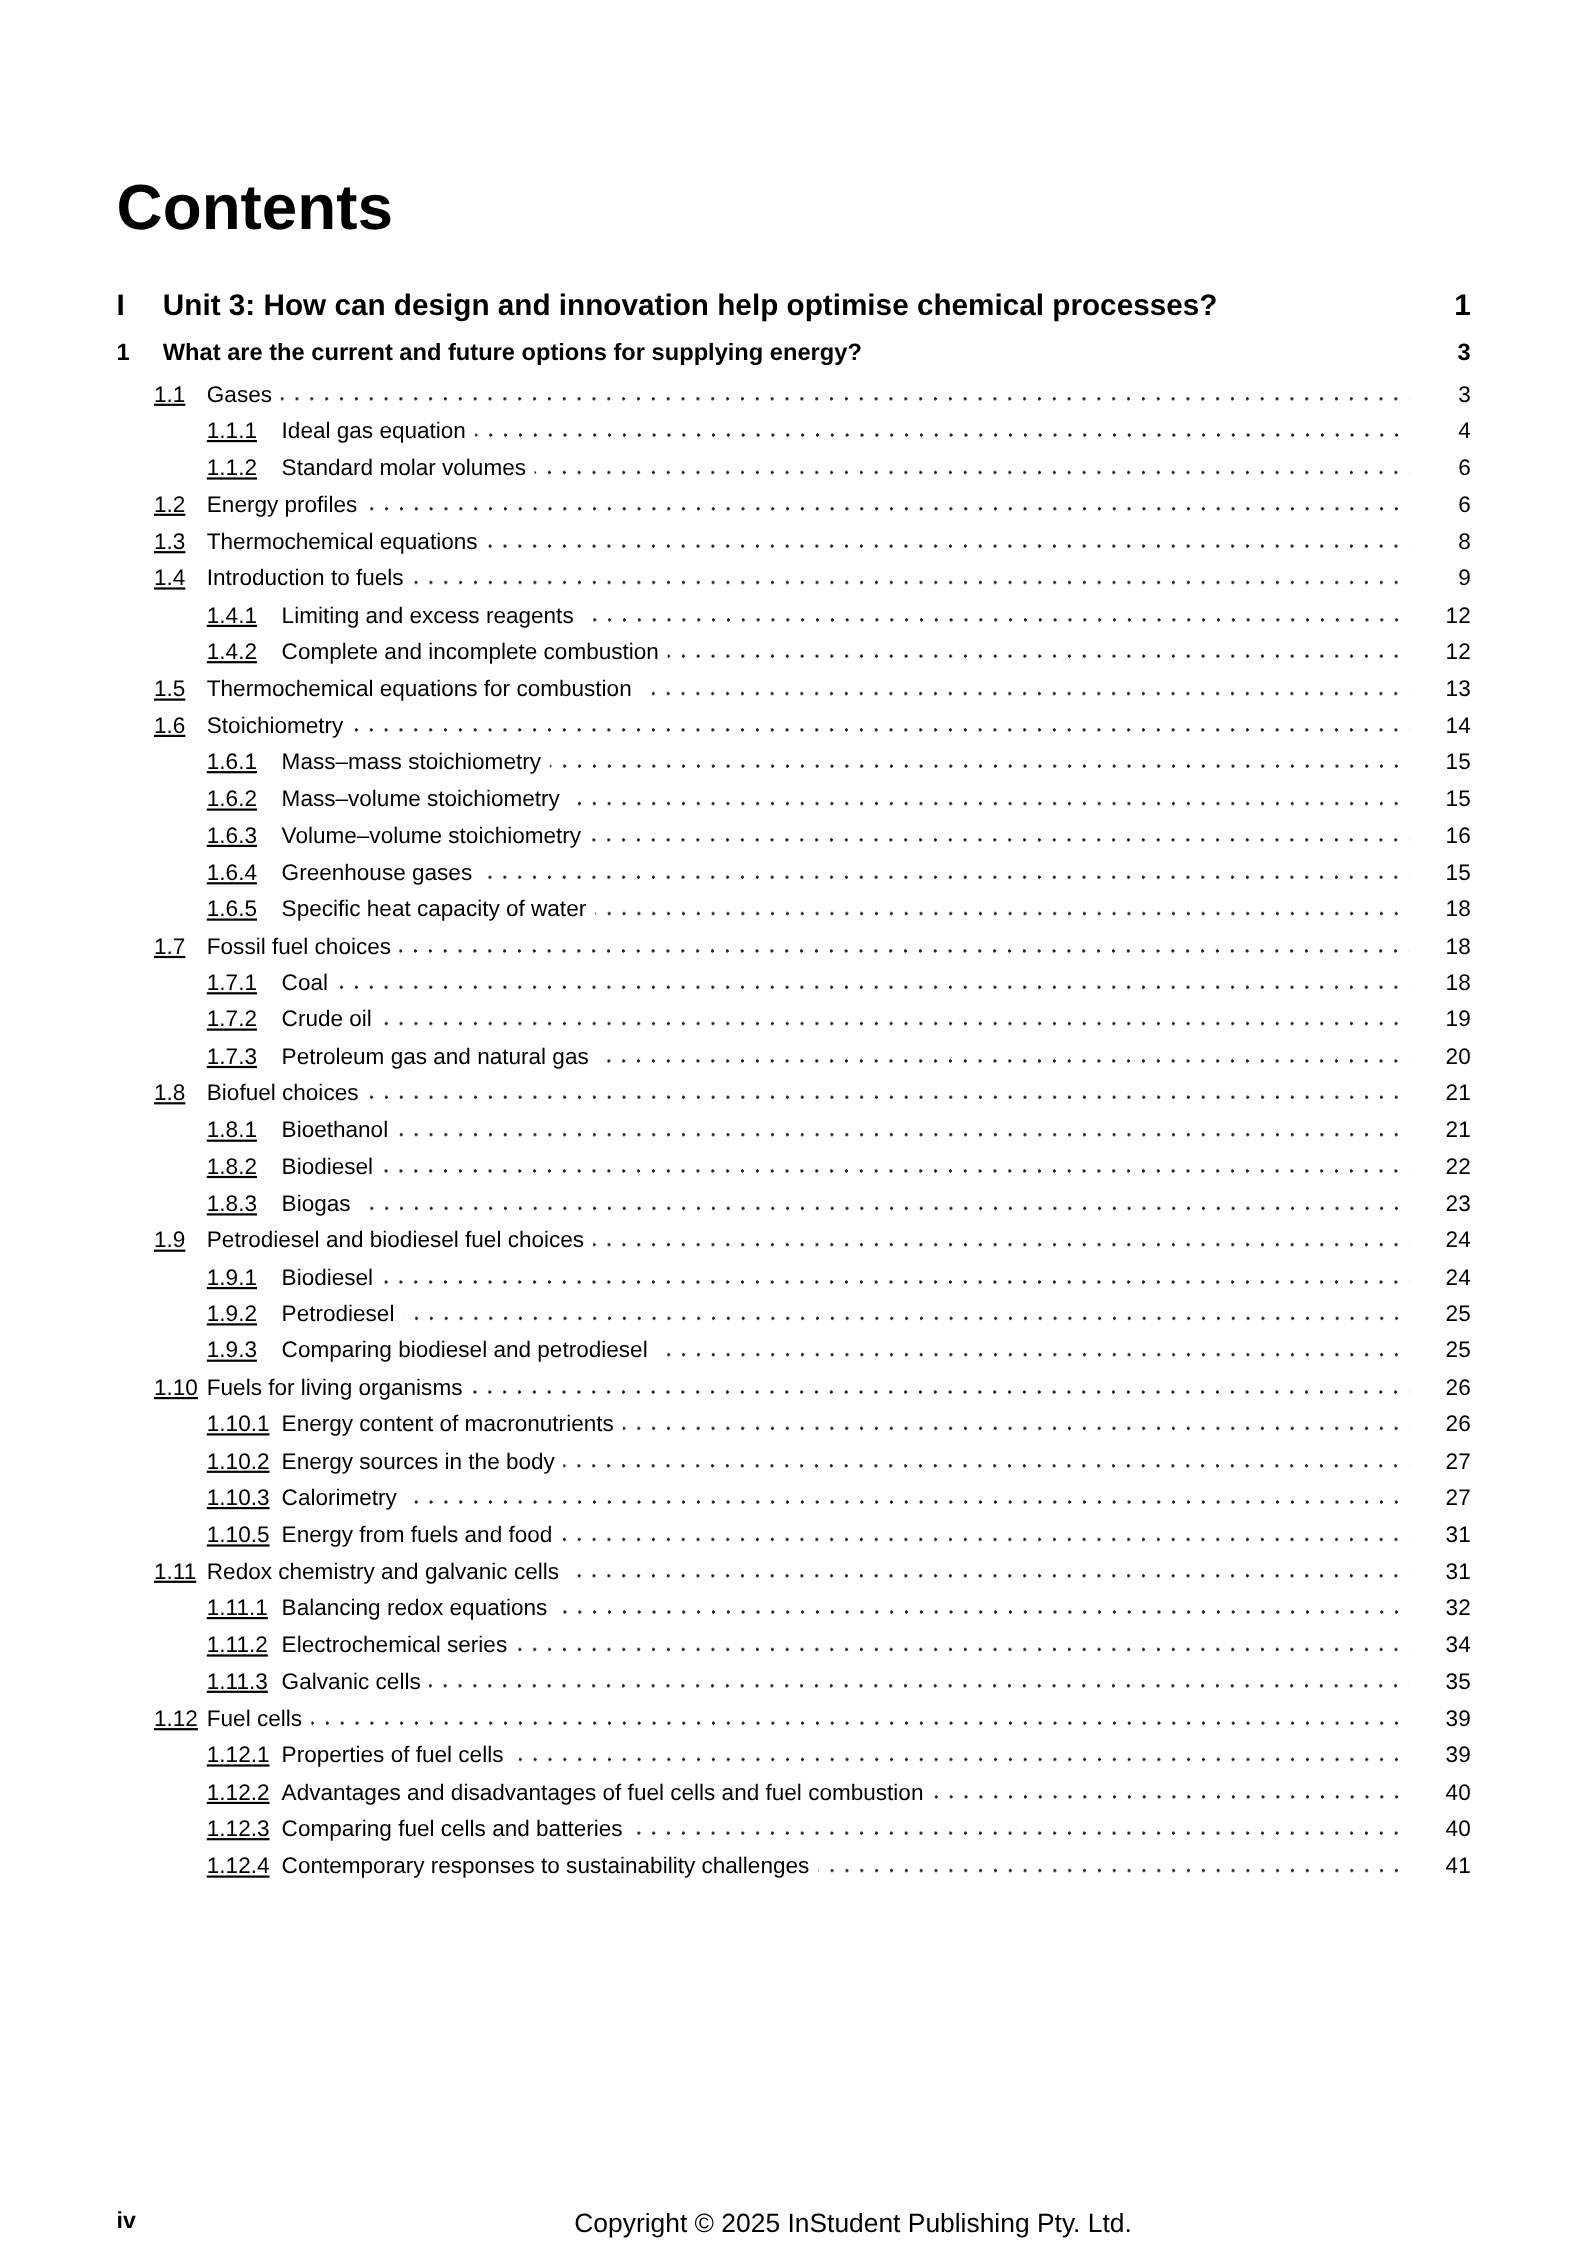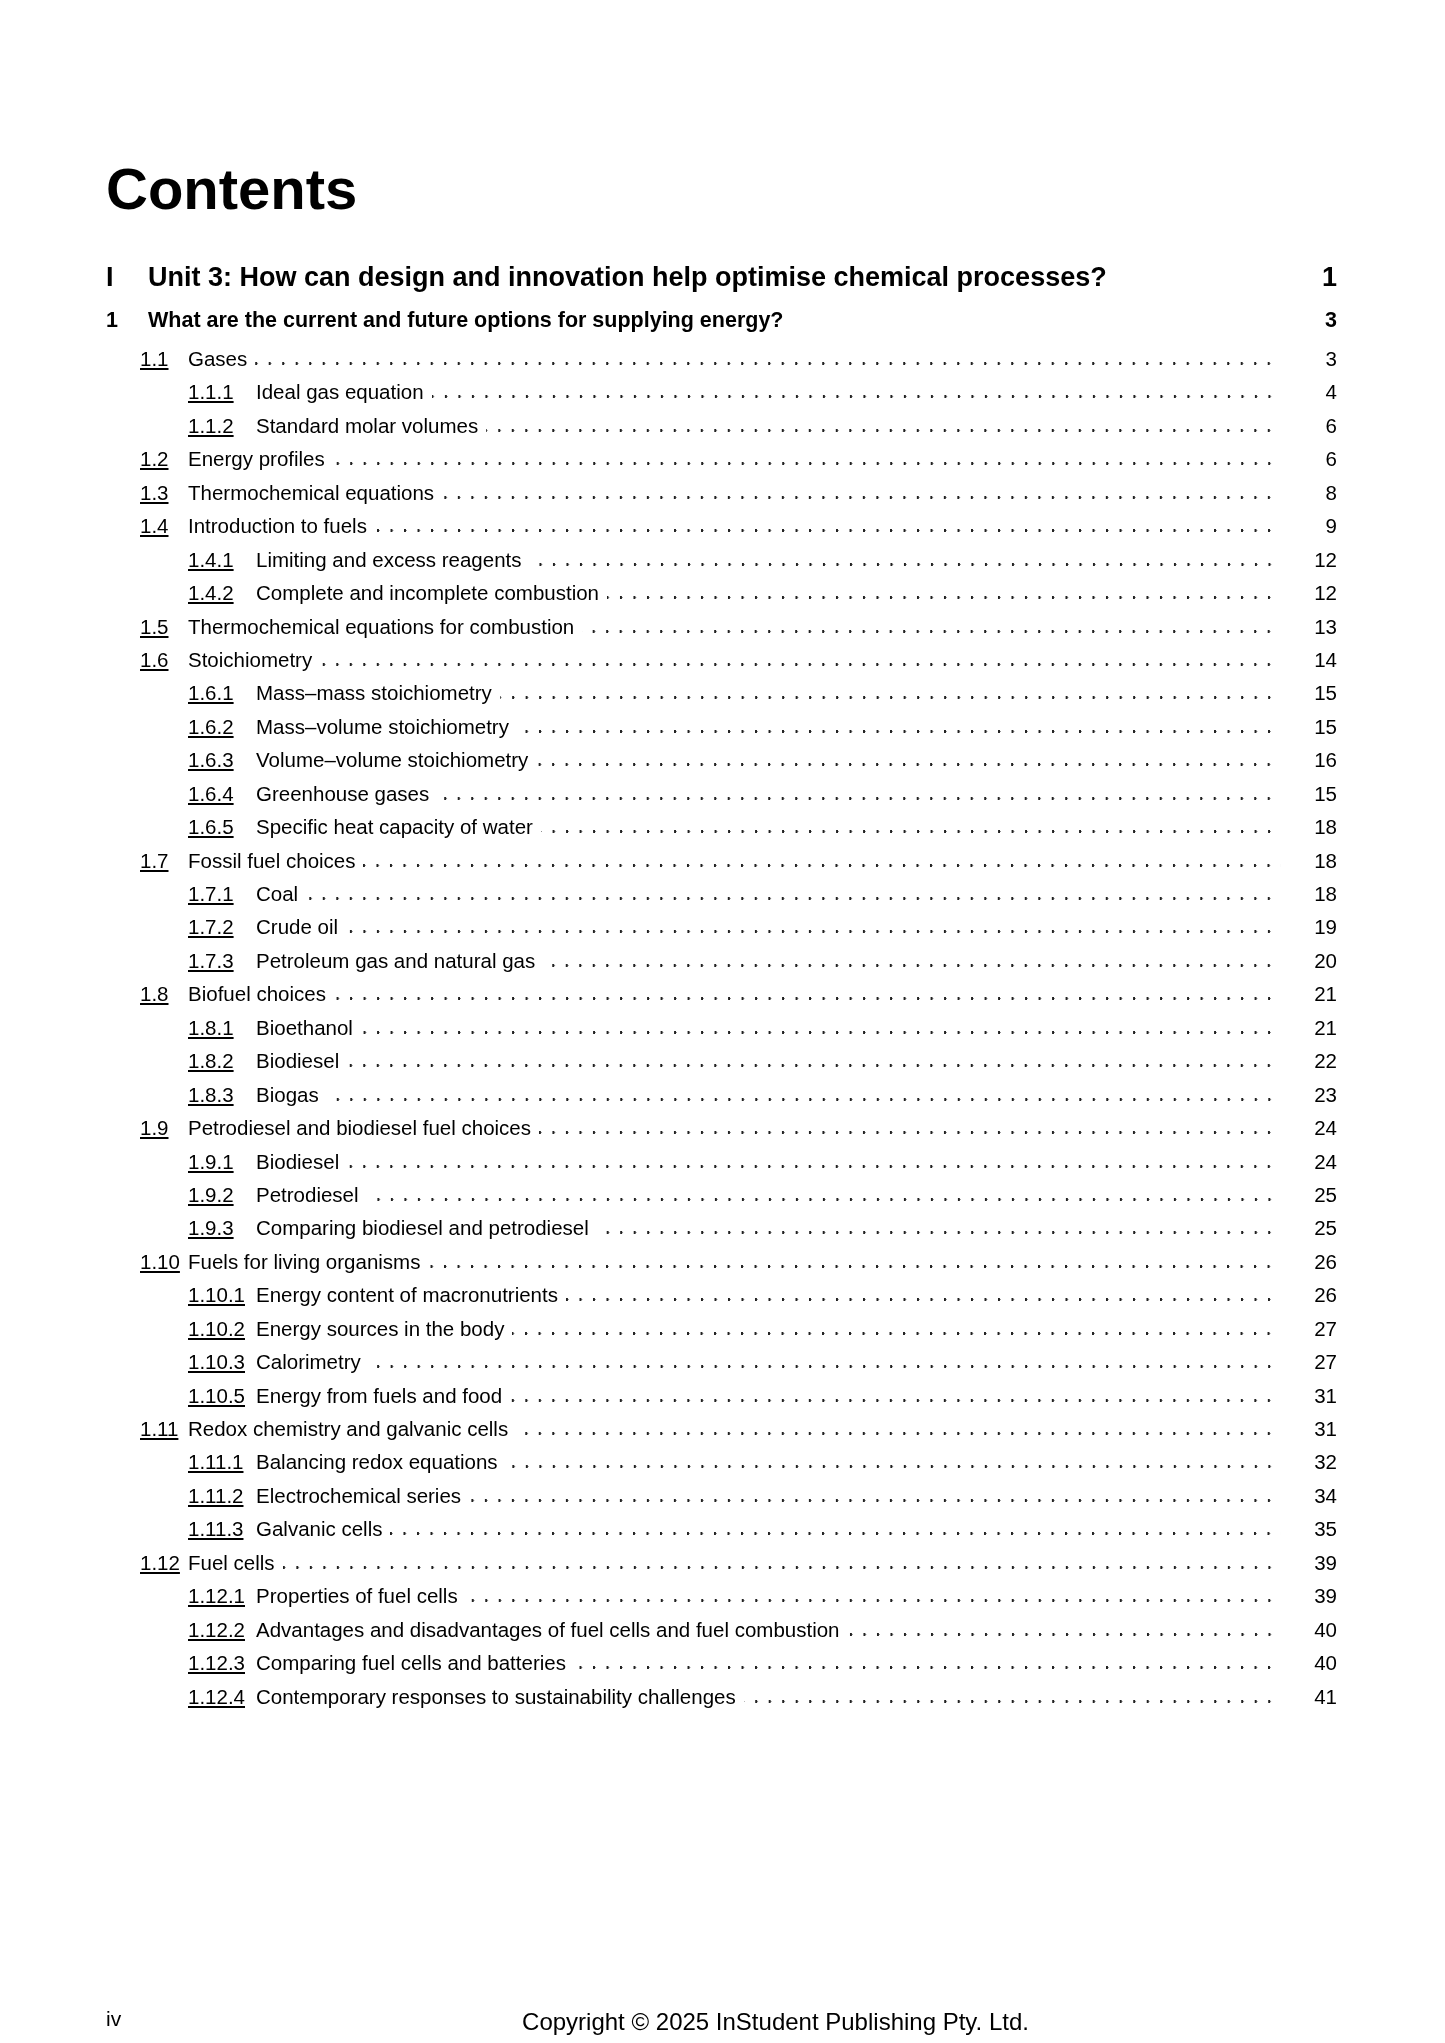--- a/index.html
+++ b/index.html
@@ -23,21 +23,21 @@
   .lvl1 .num { margin-left:34px; width:48px; }
   .lvl2 .num { margin-left:82px; width:68px; }
   .ttl { flex:0 0 auto; padding-right:6px; white-space:nowrap; }
   .leader {
     flex:1 1 auto; height:5px; margin:0 10px 0 2px;
     background-image: radial-gradient(circle at 2px 2.5px, #222222 1.25px, rgba(0,0,0,0) 1.5px);
     background-size:13.5px 5px; background-repeat:repeat-x;
   }
   .spacer { flex:1 1 auto; }
   .pg { flex:0 0 auto; width:46px; text-align:right; }
-  .folio { position:absolute; left:106px; top:2007px; font-size:21px; font-weight:400; }
+  .folio { position:absolute; left:106px; top:2007px; font-size:21px; font-weight:700; }
   .copyright { position:absolute; left:160px; top:2008px; width:1231px; text-align:center; font-size:24px; }
 </style>
 </head>
 <body>
 
 <div class="page">
 
   <div class="doc-title">Contents</div>
 
   <div class="toc">

